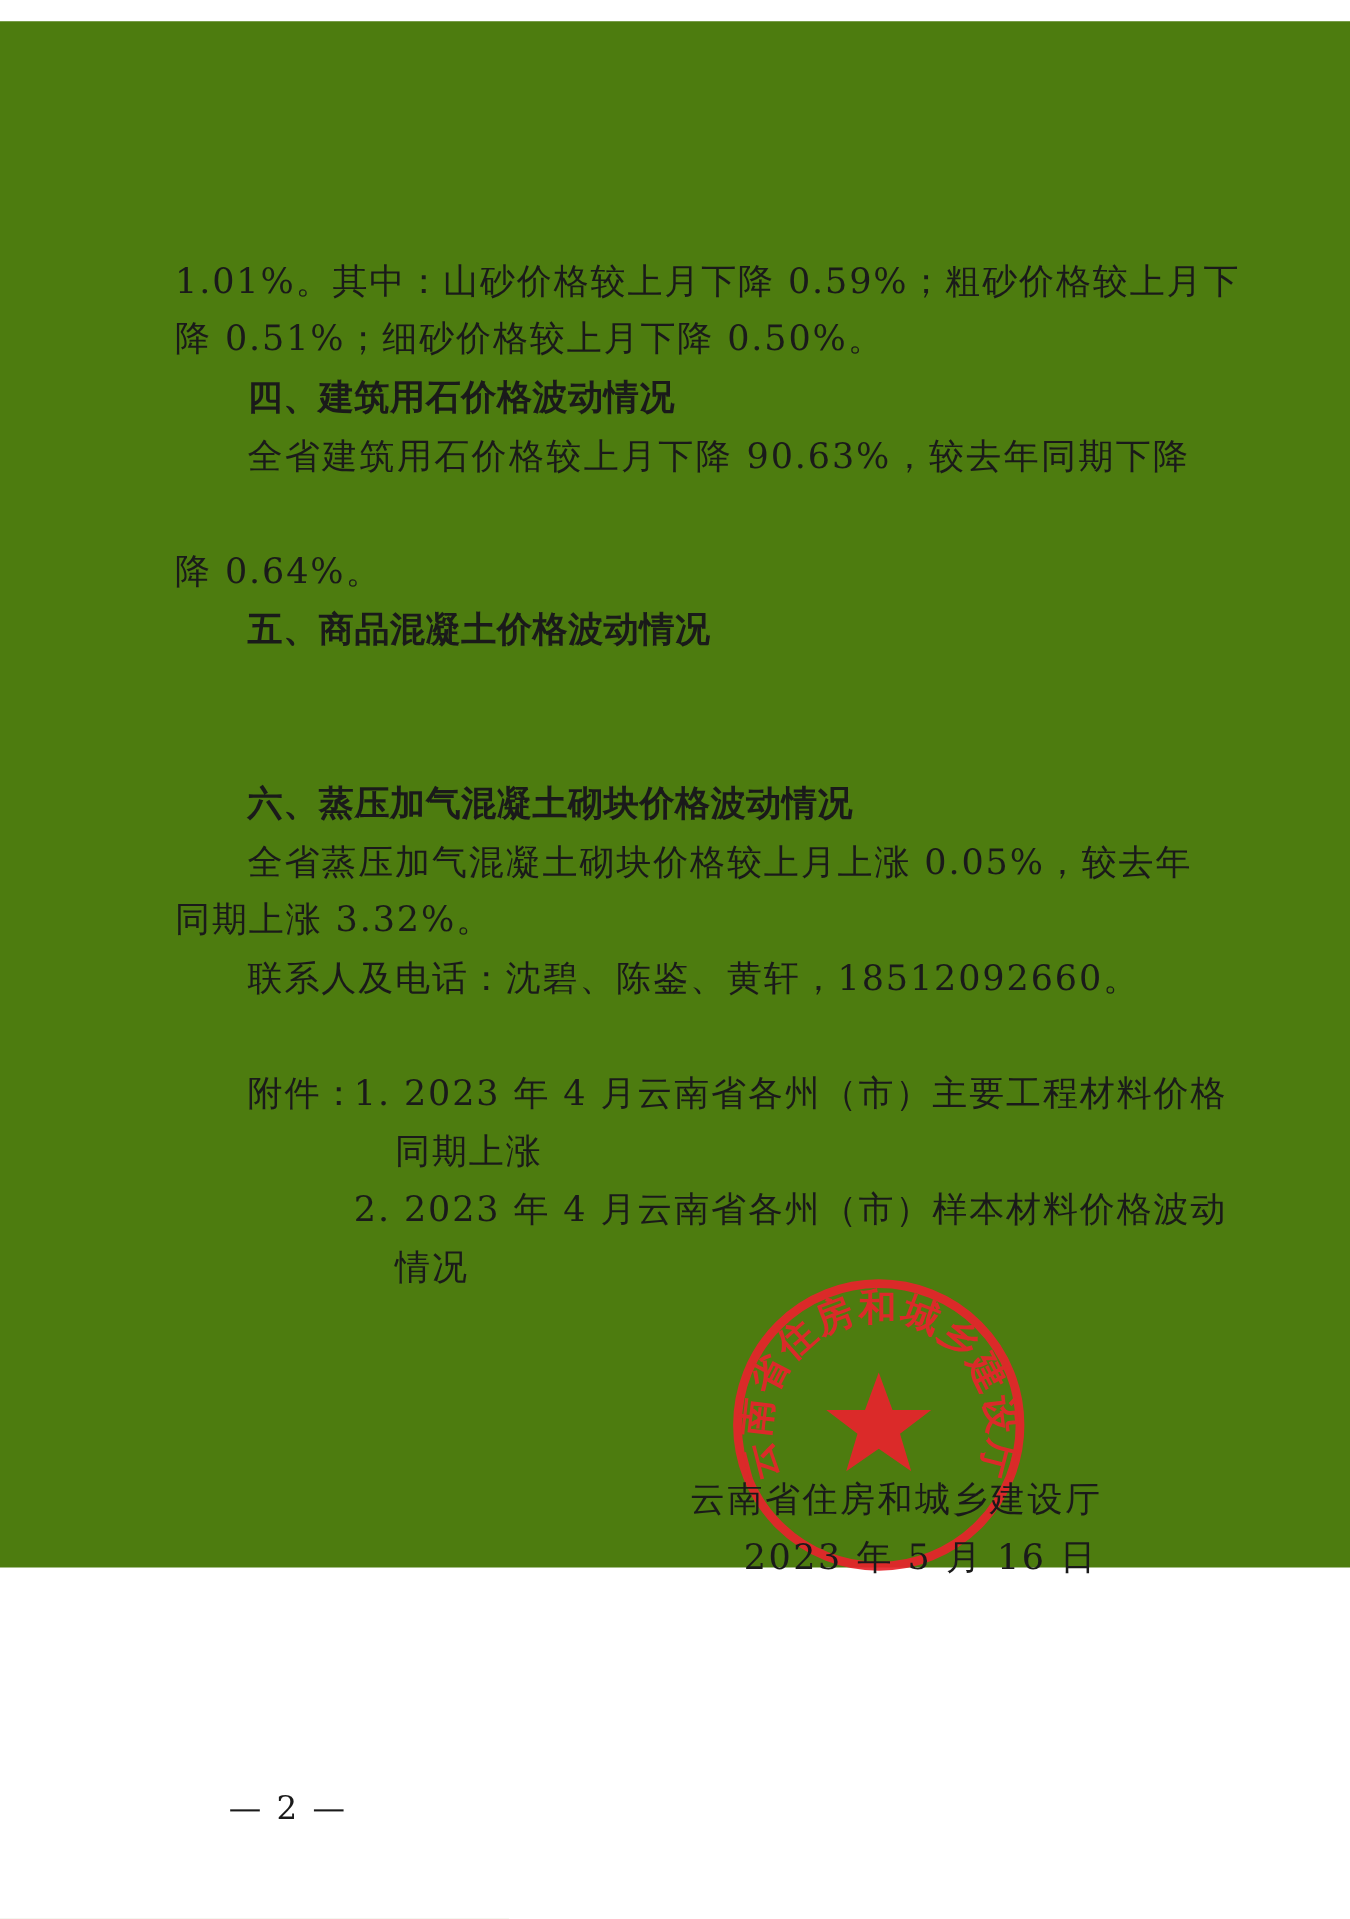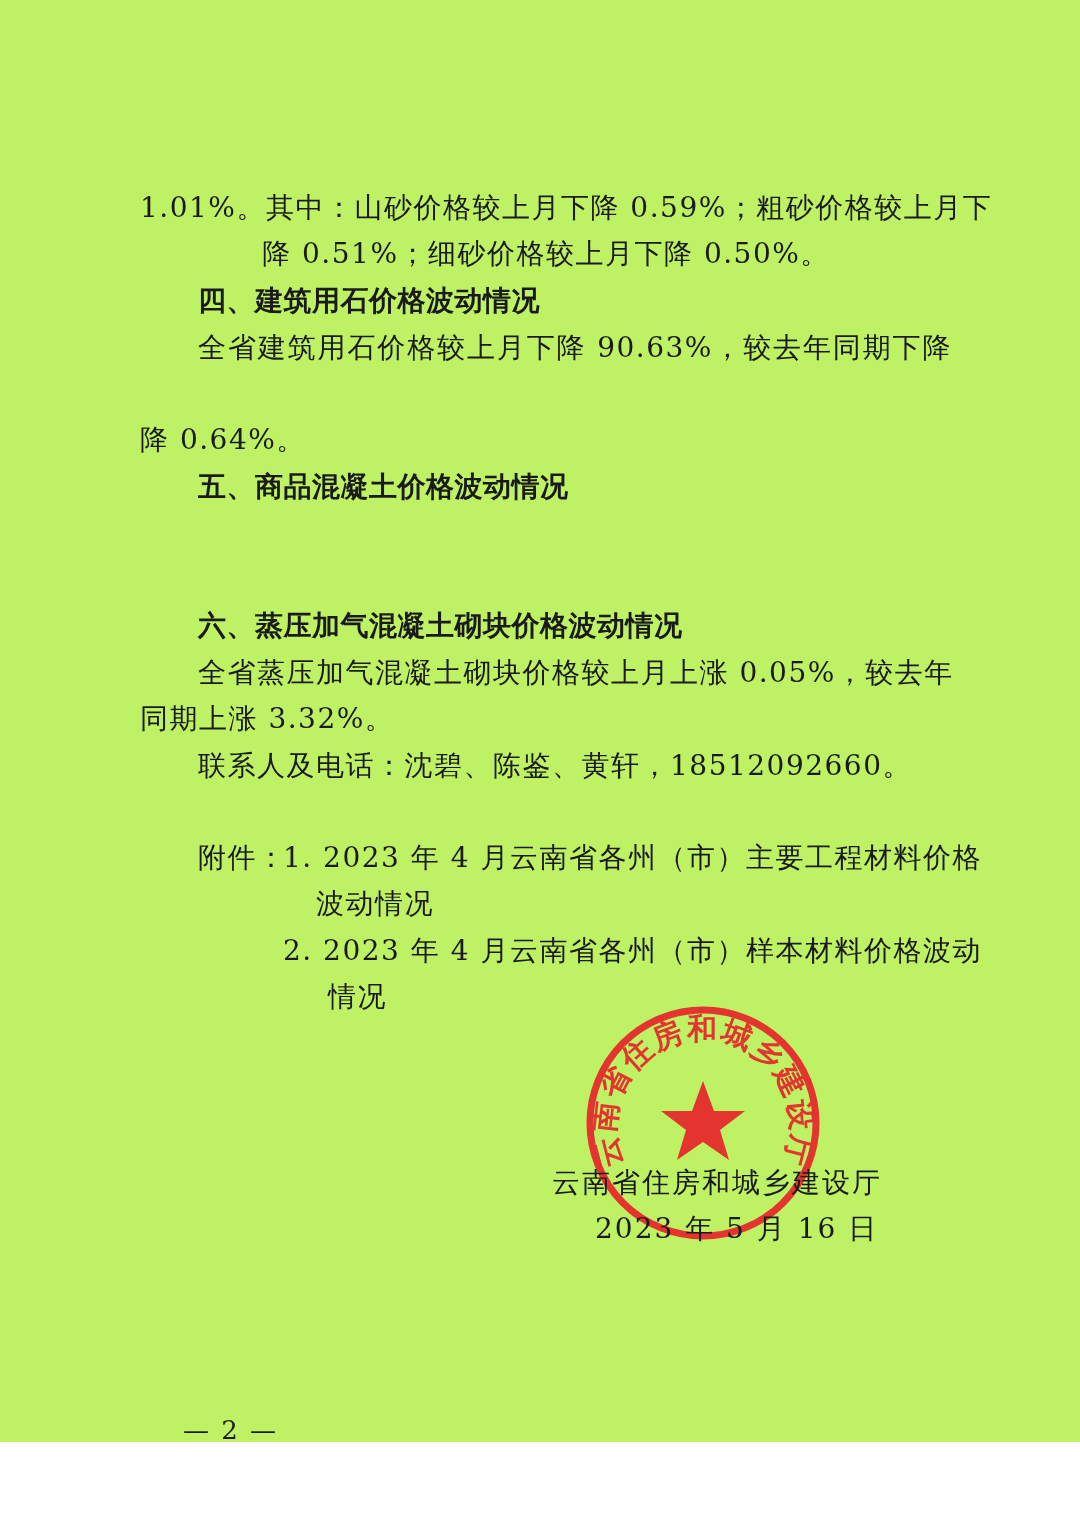--- a/index.html
+++ b/index.html
@@ -1,21 +1,21 @@
 <!DOCTYPE html>
 <html><head>
 <meta charset="utf-8">
 <style>
   html, body { margin: 0; padding: 0; background: #ffffff; }
   body {
     width: 1080px; height: 1535px; position: relative; overflow: hidden;
     font-family: "DejaVu Serif", "Liberation Serif", serif;
     color: #1a1a1a;
   }
-  .page { position: absolute; left: 0; top: 0; width: 1080px; height: 1442px; background: #bef264; }
+  .page { position: absolute; left: 0; top: 17px; width: 1080px; height: 1237px; background: #4d7c0f; }
   .line {
     position: absolute; left: 140px; width: 812px;
     font-size: 28px; line-height: 46px; white-space: nowrap;
     letter-spacing: 1.5px;
   }
   .indent { left: 198px; width: 754px; }
   .heading {
     font-family: Liberation Sans, sans-serif;
     font-weight: bold; letter-spacing: 0.5px;
   }
@@ -26,39 +26,39 @@
   .sign { position: absolute; font-size: 28px; line-height: 40px; white-space: nowrap; letter-spacing: 2px; z-index: 2; }
   .seal { position: absolute; left: 583px; top: 1003px; width: 240px; height: 240px; z-index: 1; opacity: 0.92; }
   .pageno { position: absolute; left: 183px; top: 1410px; font-size: 26px; line-height: 40px; letter-spacing: 2px; }
 </style>
 </head>
 <body>
 
 <div class="page">
 
   <div class="line justify" style="top:185px;">1.01%。其中：山砂价格较上月下降 0.59%；粗砂价格较上月下</div>
-  <div class="line" style="top:231px;text-align:center;">降 0.51%；细砂价格较上月下降 0.50%。</div>
+  <div class="line" style="top:231px;">降 0.51%；细砂价格较上月下降 0.50%。</div>
 
   <div class="line indent heading" style="top:278px;">四、建筑用石价格波动情况</div>
   <div class="line indent justify" style="top:325px;">全省建筑用石价格较上月下降 90.63%，较去年同期下降</div>
   <div class="line" style="top:417px;">降 0.64%。</div>
 
   <div class="line indent heading" style="top:464px;">五、商品混凝土价格波动情况</div>
 
   <div class="line indent heading" style="top:603px;">六、蒸压加气混凝土砌块价格波动情况</div>
   <div class="line indent justify" style="top:650px;">全省蒸压加气混凝土砌块价格较上月上涨 0.05%，较去年</div>
   <div class="line" style="top:696px;">同期上涨 3.32%。</div>
 
   <div class="line indent" style="top:743px;">联系人及电话：沈碧、陈鉴、黄轩，18512092660。</div>
 
   <div class="line attach-label" style="top:835px; width:auto;text-align:right;">附件：</div>
   <div class="line attach-item justify" style="top:835px;">1. 2023 年 4 月云南省各州（市）主要工程材料价格</div>
-  <div class="line attach-cont" style="top:881px; width:auto;">波动情况</div>
+  <div class="line attach-cont" style="top:881px; width:auto;">同期上涨</div>
   <div class="line attach-item justify" style="top:928px;">2. 2023 年 4 月云南省各州（市）样本材料价格波动</div>
-  <div class="line attach-cont" style="top:974px; width:auto;margin-left:12px;">情况</div>
+  <div class="line attach-cont" style="top:974px; width:auto;">情况</div>
 
   <svg class="seal" viewBox="0 0 240 240">
     <defs>
       <path id="sealArc" d="M 45 170 A 88 88 0 1 1 195 170"></path>
     </defs>
     <circle cx="120" cy="120" r="113" fill="none" stroke="#e8242c" stroke-width="7"></circle>
     <text font-family="DejaVu Sans, sans-serif" font-size="30" font-weight="bold" fill="#e8242c" letter-spacing="2">
       <textPath href="#sealArc" startOffset="50%" text-anchor="middle">云南省住房和城乡建设厅</textPath>
     </text>
     <polygon fill="#e8242c" points="120,78 131,108 162,108 137,127 146,157 120,139 94,157 103,127 78,108 109,108"></polygon>

